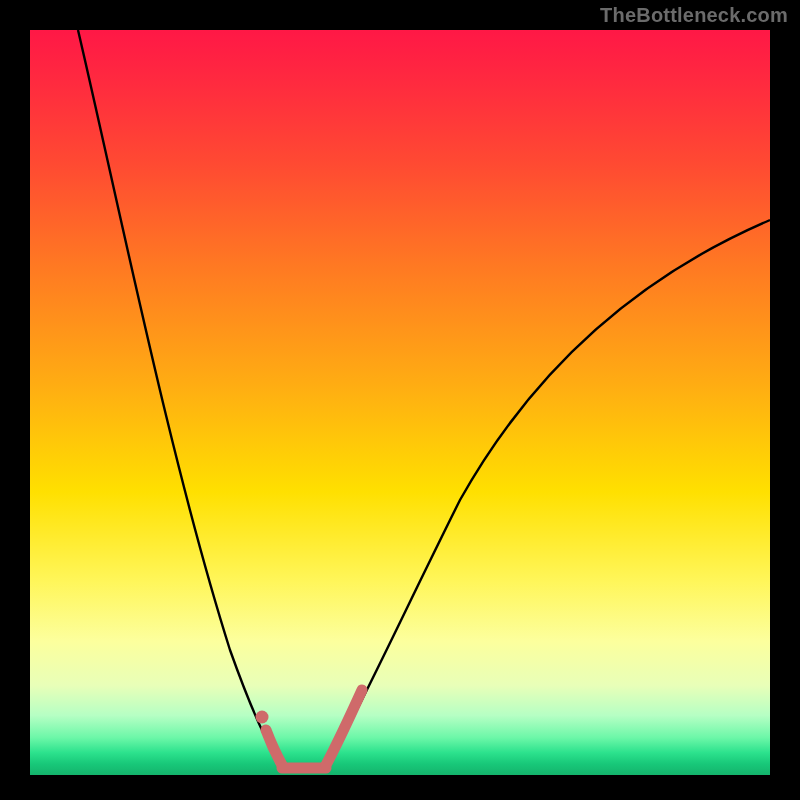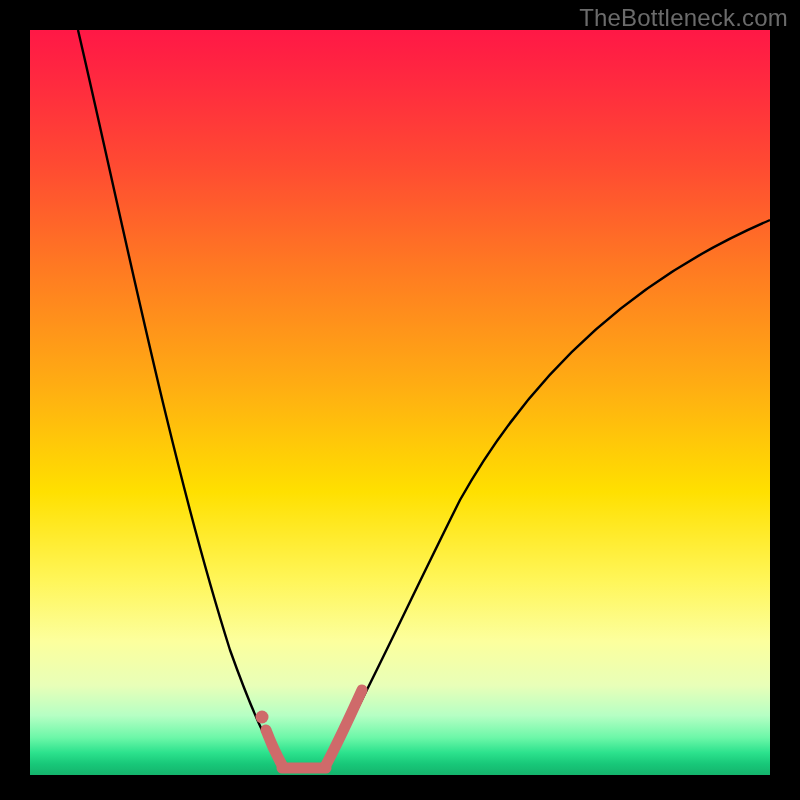--- a/index.html
+++ b/index.html
@@ -50,23 +50,23 @@
     position: absolute;
     left: 0; top: 0;
     width: 740px;
     height: 745px;
   }
   .watermark {
     position: absolute;
     top: 4px;
     right: 12px;
     color: #6b6b6b;
-    font-size: 24px;
+    font-size: 20px;
     letter-spacing: 0.2px;
-    font-weight: 400;
+    font-weight: 700;
   }
 </style>
 </head>
 <body>
 
 <div class="frame">
   <div class="watermark">TheBottleneck.com</div>
 
   <div class="plot">
     <div class="gradient"></div>

